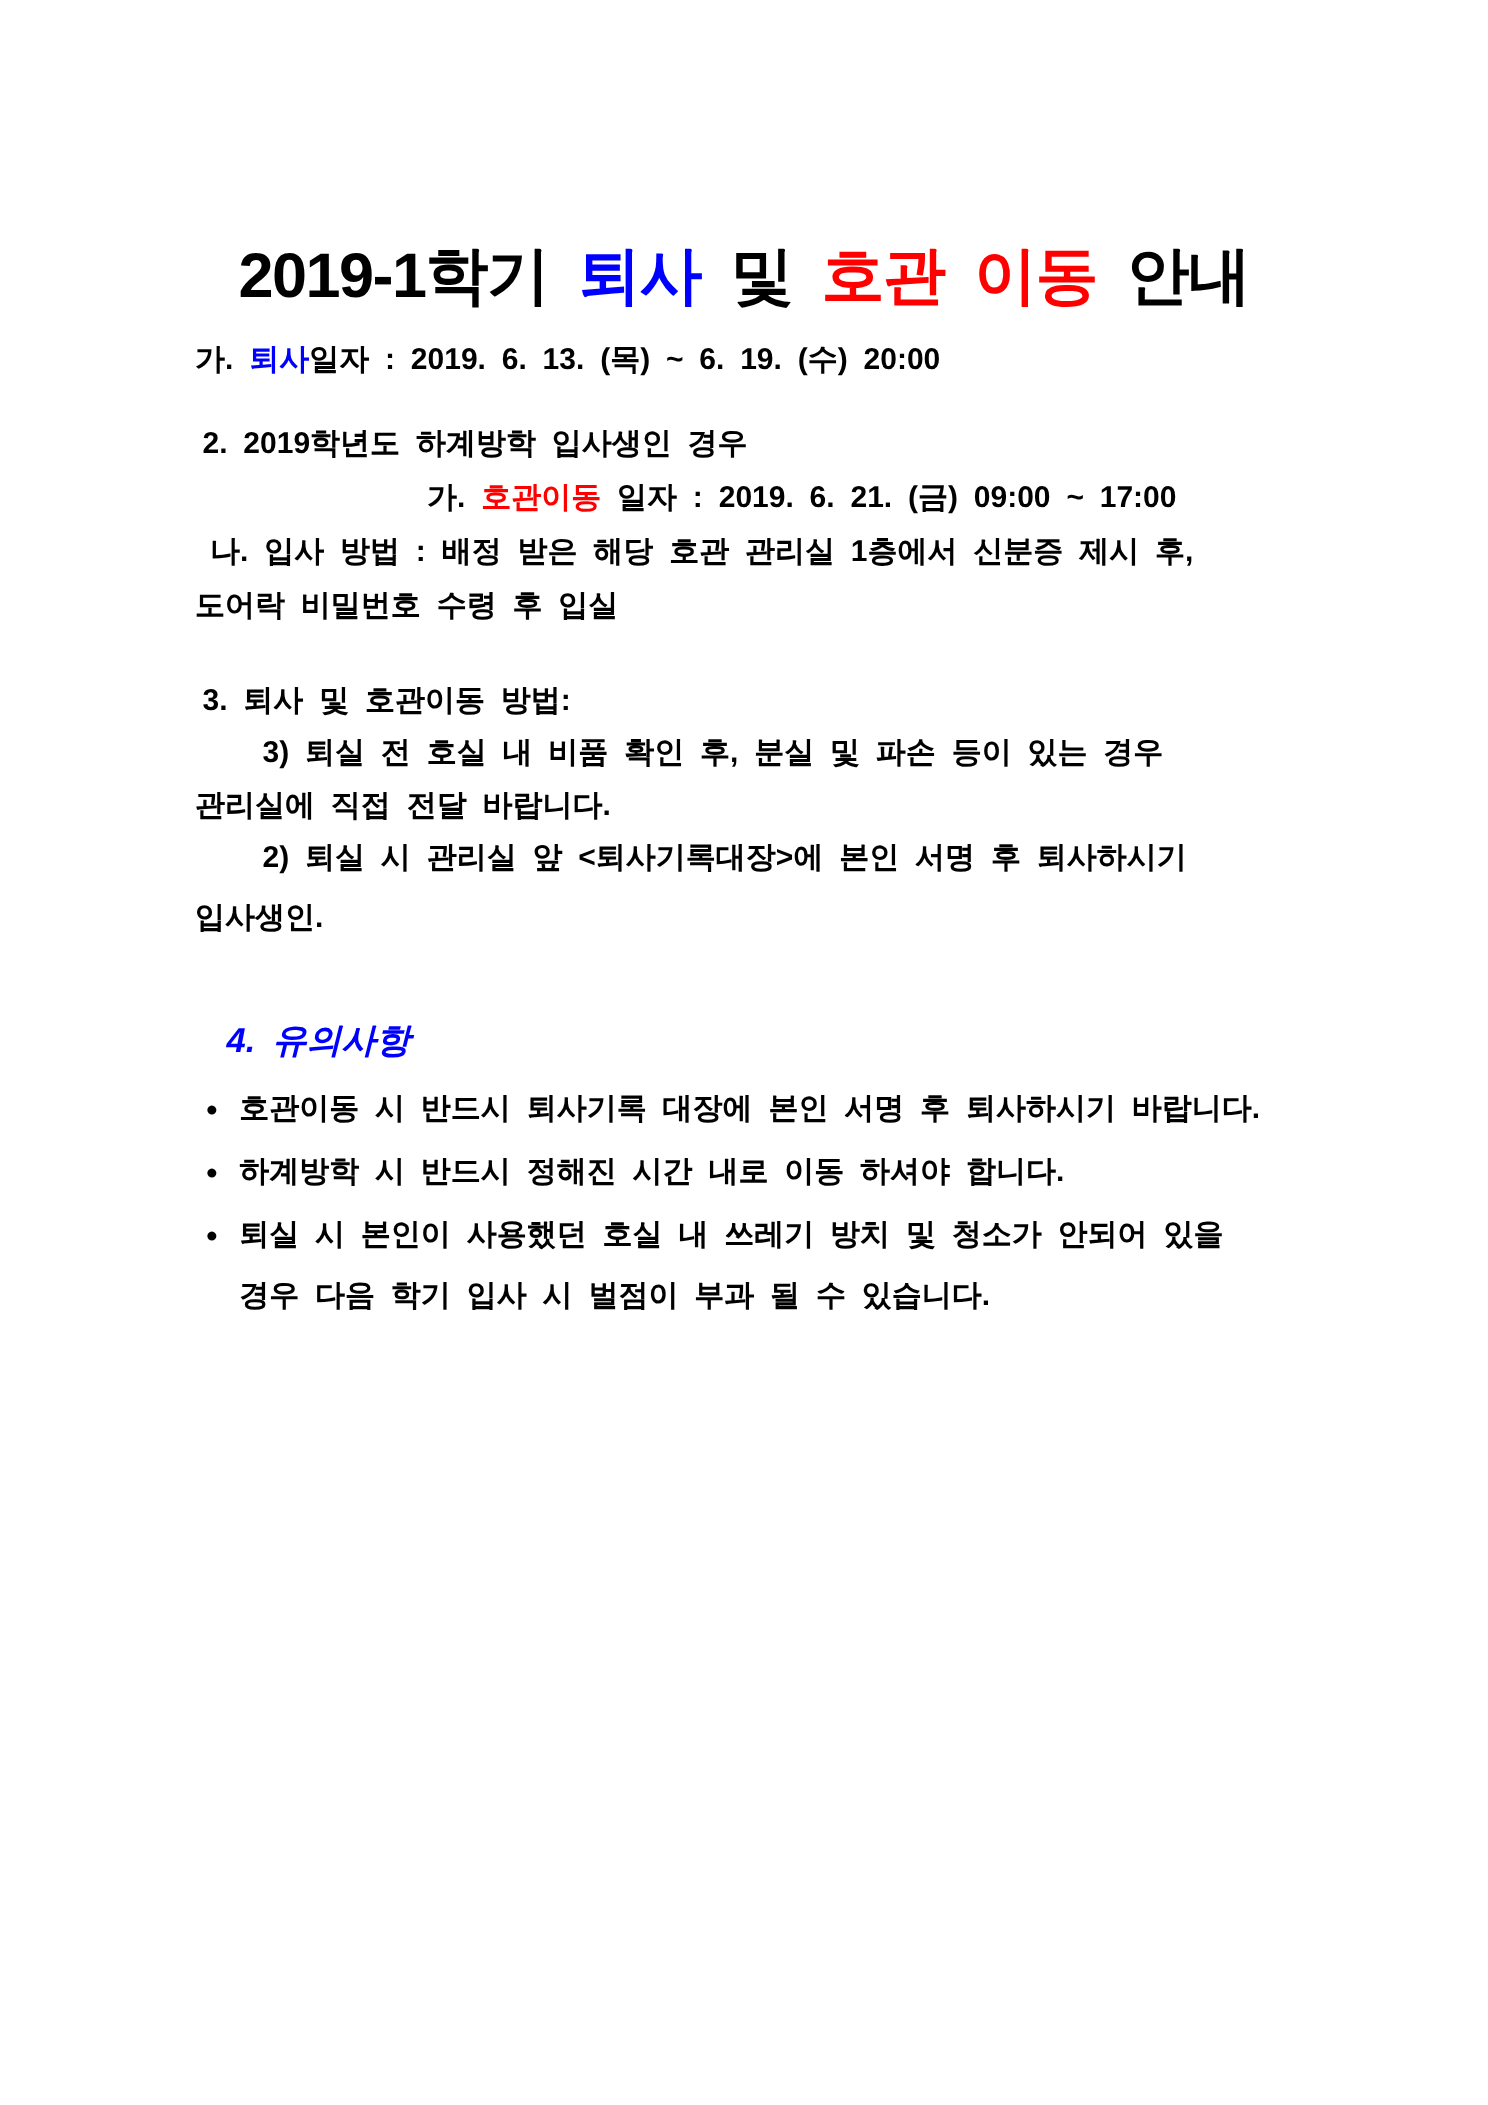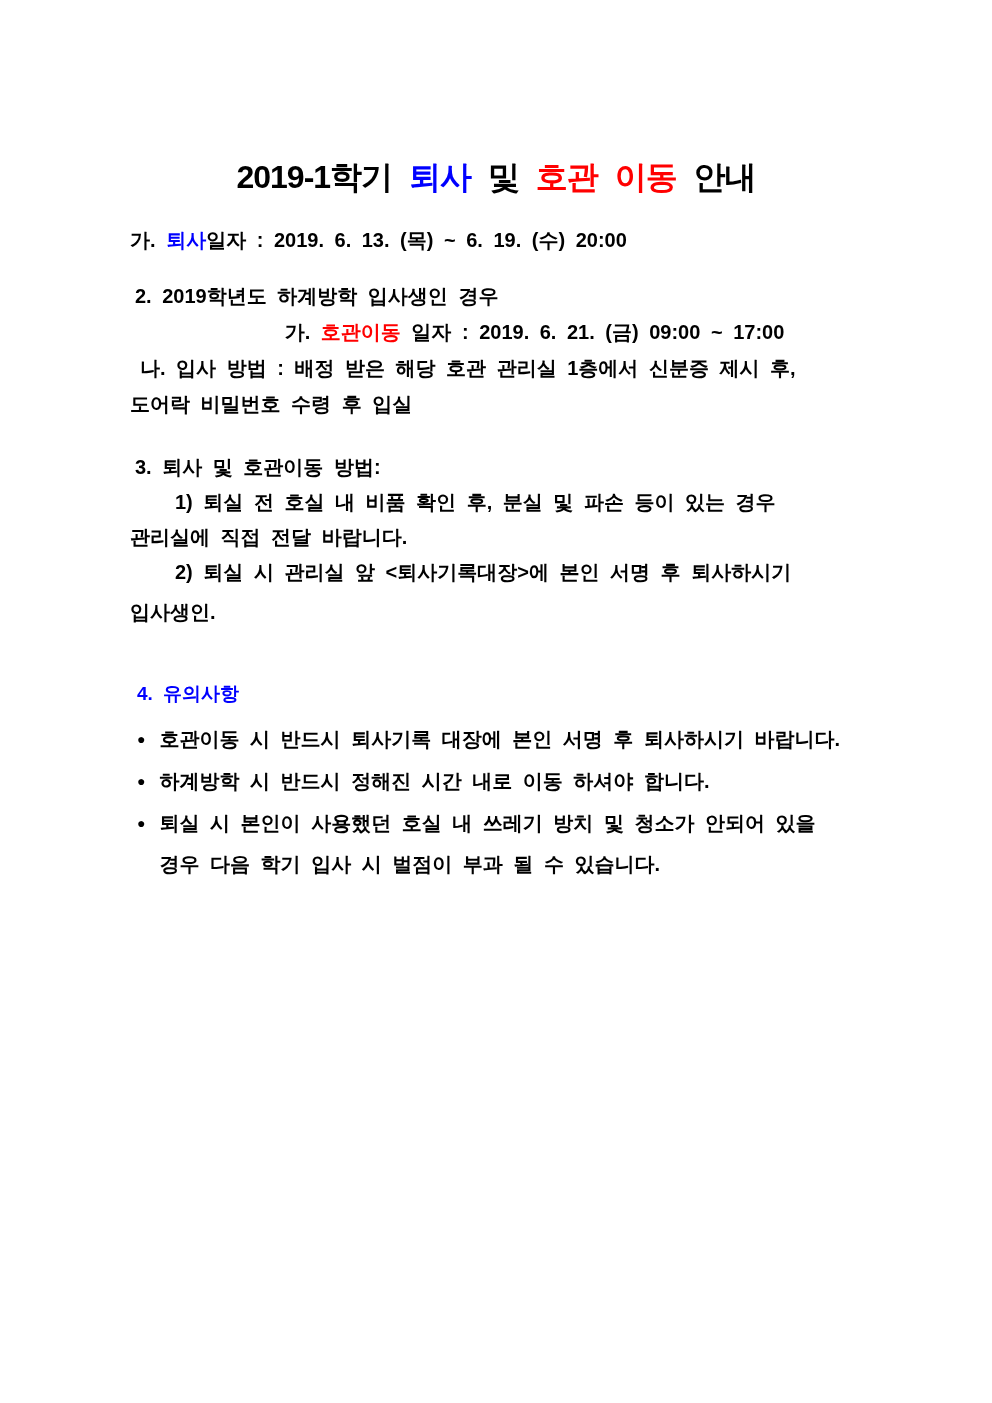--- a/index.html
+++ b/index.html
@@ -10,21 +10,21 @@
     font-weight:700;
     color:#000000;
     position:relative;
     overflow:hidden;
   }
   .page { position:relative; width:992px; height:1403px; background:#ffffff; }
 
   .doc-title {
     position:absolute; top:156px; left:0; width:992px;
     text-align:center;
-    font-size:32px; font-weight:700;
+    font-size:42px; font-weight:700;
     word-spacing:9px; letter-spacing:-1px;
     white-space:nowrap;
   }
   .blue { color:#0000ff; }
   .red  { color:#ff0000; }
 
   .content {
     position:absolute; left:130px; top:222px; width:800px;
     font-size:20px; line-height:36px; word-spacing:5px;
   }
@@ -35,21 +35,21 @@
   .s2h  { margin-top:20px; margin-left:5px; }
   .s2ga { margin-left:9px;text-align:center; }
   .s2na1{ margin-left:10px; }
   .s2na2{ margin-left:0; }
 
   .lh35 { line-height:35px; }
   .s3h  { margin-top:28px; margin-left:5px; }
   .s3ind{ margin-left:45px; }
   .s3end{ margin-top:5px; }
 
-  .s4h  { margin-top:46px; font-size:19px; line-height:35px; color:#0000ff; margin-left:7px; }
+  .s4h  { margin-top:46px; font-size:23px; line-height:35px; color:#0000ff; margin-left:21px;font-style:italic; }
 
   .bullets { margin-top:11px; }
   .bullet  { display:flex; margin-left:7px; margin-bottom:7px; }
   .bullet-glyph {
     font-size:14px; line-height:35px; margin-right:14px; flex:0 0 auto;
   }
   .bullet-text { line-height:35px; white-space:nowrap; }
   .bullet-text .l2 { margin-top:6px; }
 </style>
 </head>
@@ -62,21 +62,21 @@
   <div class="content">
 
     <p class="line s1ga"><span>가.</span> <span class="blue">퇴사</span><span>일자 : 2019. 6. 13. (목) ~ 6. 19. (수) 20:00</span></p>
 
     <p class="line s2h">2. 2019학년도 하계방학 입사생인 경우</p>
     <p class="line s2ga"><span>가.</span> <span class="red">호관이동</span> <span>일자 : 2019. 6. 21. (금) 09:00 ~ 17:00</span></p>
     <p class="line s2na1">나. 입사 방법 : 배정 받은 해당 호관 관리실 1층에서 신분증 제시 후,</p>
     <p class="line s2na2">도어락 비밀번호 수령 후 입실</p>
 
     <p class="line lh35 s3h">3. 퇴사 및 호관이동 방법:</p>
-    <p class="line lh35 s3ind">1) 퇴실 전 호실 내 비품 확인 후, 분실 및 파손 등이 있는 경우</p>
+    <p class="line lh35 s3ind">3) 퇴실 전 호실 내 비품 확인 후, 분실 및 파손 등이 있는 경우</p>
     <p class="line lh35">관리실에 직접 전달 바랍니다.</p>
     <p class="line lh35 s3ind">2) 퇴실 시 관리실 앞 &lt;퇴사기록대장&gt;에 본인 서명 후 퇴사하시기</p>
     <p class="line lh35 s3end">입사생인.</p>
 
     <p class="line s4h">4. 유의사항</p>
 
     <div class="bullets">
 
       <div class="bullet">
         <span class="bullet-glyph">●</span>

